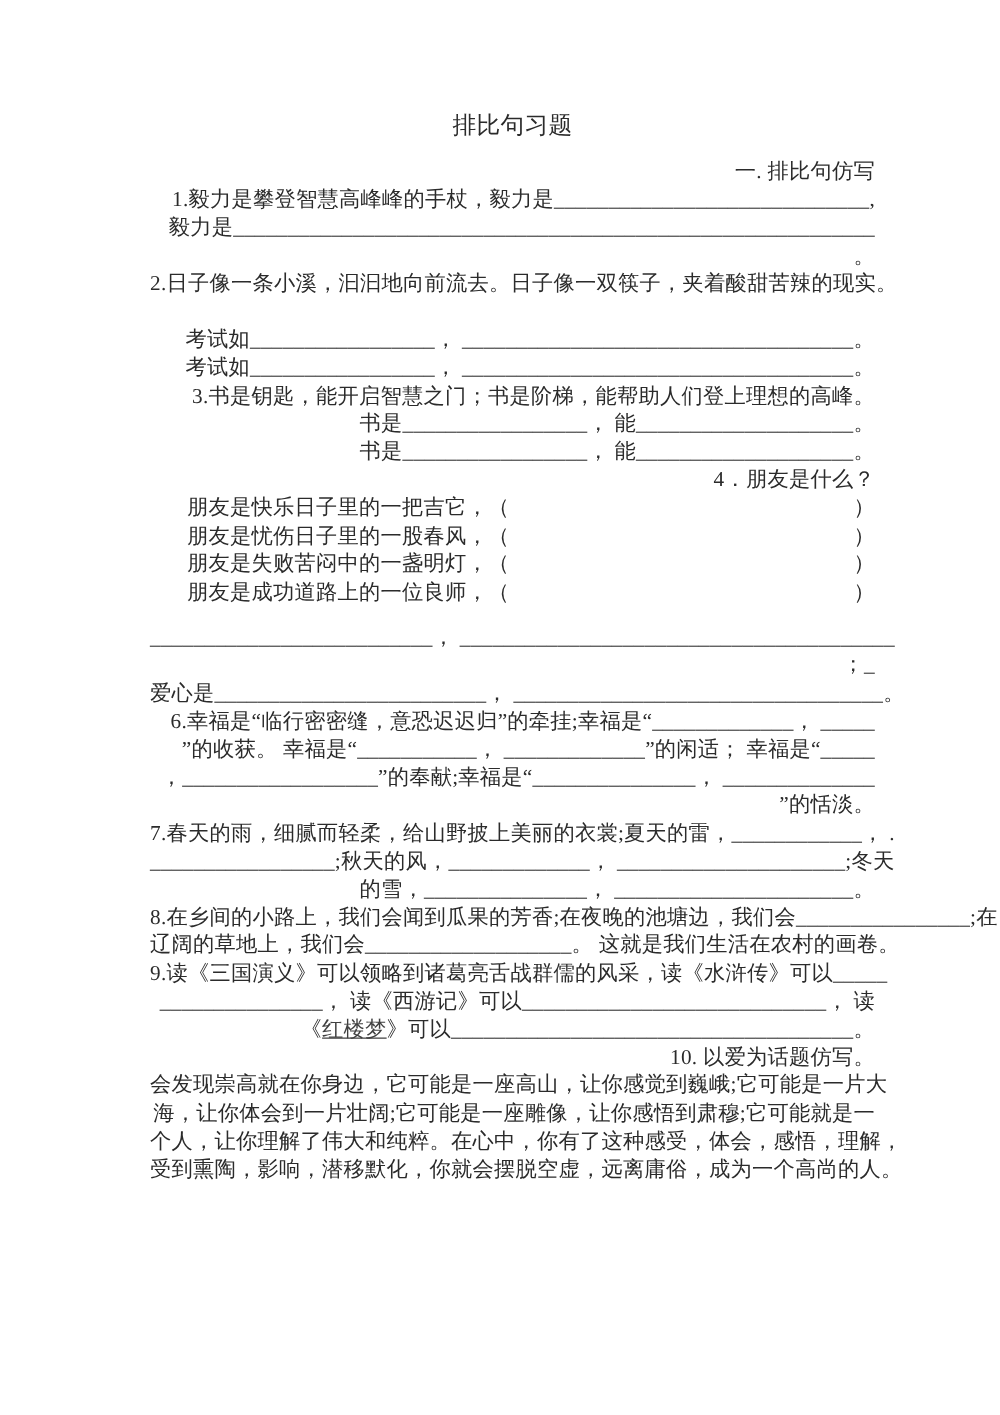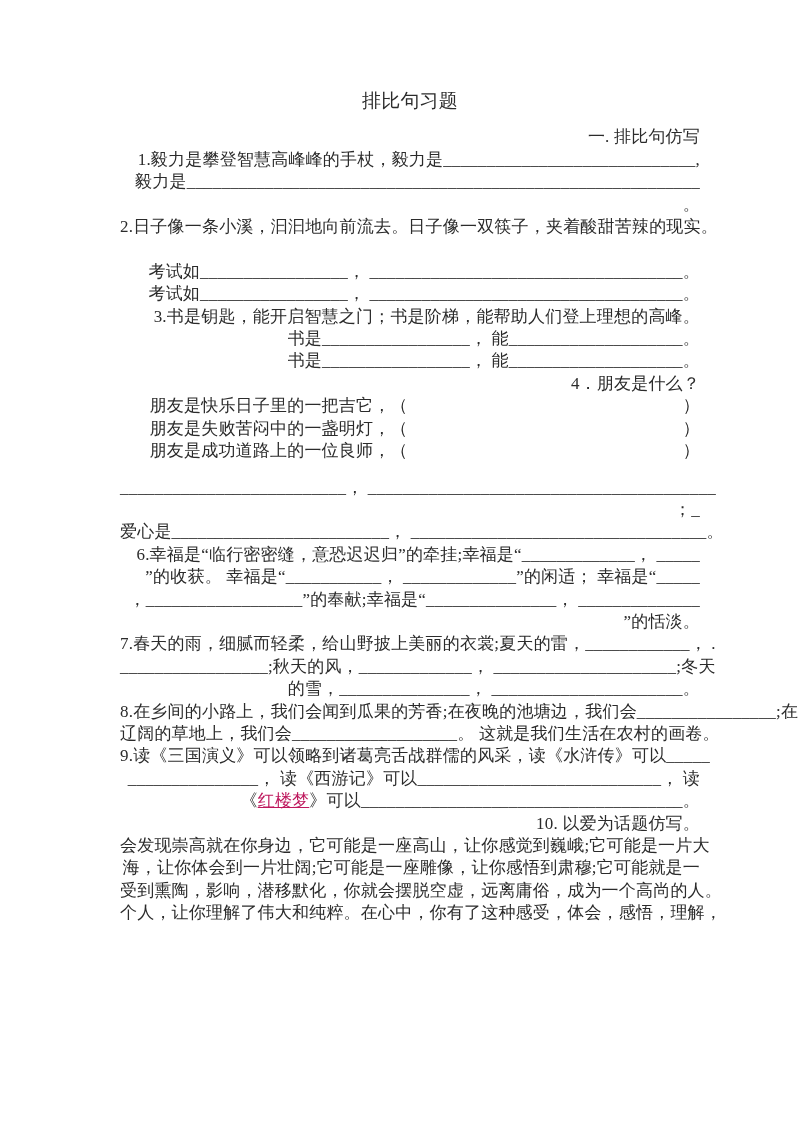--- a/index.html
+++ b/index.html
@@ -57,37 +57,38 @@
         <div class="line"><span>。</span></div>
         <div class="line"><span>2.日子像一条小溪，汩汩地向前流去。日子像一双筷子，夹着酸甜苦辣的现实。</span></div>
         <div class="line"><span> </span></div>
         <div class="line"><span>考试如_________________， ____________________________________。</span></div>
         <div class="line"><span>考试如_________________， ____________________________________。</span></div>
         <div class="line"><span>3.书是钥匙，能开启智慧之门；书是阶梯，能帮助人们登上理想的高峰。</span></div>
         <div class="line"><span>书是_________________， 能____________________。</span></div>
         <div class="line"><span>书是_________________， 能____________________。</span></div>
         <div class="line"><span>4．朋友是什么？</span></div>
         <div class="line"><span>朋友是快乐日子里的一把吉它，（　　　　　　　　　　　　　　　　）</span></div>
+        <div class="line"><span>朋友是忧伤日子里的一股春风，（　　　　　　　　　　　　　　　　）</span></div>
         <div class="line"><span>朋友是失败苦闷中的一盏明灯，（　　　　　　　　　　　　　　　　）</span></div>
         <div class="line"><span>朋友是成功道路上的一位良师，（　　　　　　　　　　　　　　　　）</span></div>
         <div class="line gap-sm"><span>__________________________， ________________________________________</span></div>
         <div class="line"><span>；_</span></div>
         <div class="line"><span>爱心是_________________________， __________________________________。</span></div>
         <div class="line"><span> 6.幸福是“临行密密缝，意恐迟迟归”的牵挂;幸福是“_____________， _____</span></div>
         <div class="line"><span>”的收获。 幸福是“___________， _____________”的闲适； 幸福是“_____</span></div>
         <div class="line"><span>，__________________”的奉献;幸福是“_______________， ______________</span></div>
         <div class="line"><span>”的恬淡。</span></div>
         <div class="line"><span>7.春天的雨，细腻而轻柔，给山野披上美丽的衣裳;夏天的雷，____________， .</span></div>
         <div class="line"><span>_________________;秋天的风，_____________， _____________________;冬天</span></div>
         <div class="line"><span>的雪，_______________， ______________________。</span></div>
         <div class="line"><span>8.在乡间的小路上，我们会闻到瓜果的芳香;在夜晚的池塘边，我们会________________;在</span></div>
         <div class="line"><span>辽阔的草地上，我们会___________________。 这就是我们生活在农村的画卷。</span></div>
         <div class="line"><span>9.读《三国演义》可以领略到诸葛亮舌战群儒的风采，读《水浒传》可以_____</span></div>
         <div class="line"><span>_______________， 读《西游记》可以____________________________， 读</span></div>
-        <div class="line"><span>《</span><span class="link" style="color: #be185d;">红楼梦</span><span>》可以_____________________________________。</span></div>
+        <div class="line"><span>《</span><span class="link" style="color: #404040;">红楼梦</span><span>》可以_____________________________________。</span></div>
         <div class="line"><span>10. 以爱为话题仿写。</span></div>
         <div class="line"><span>会发现崇高就在你身边，它可能是一座高山，让你感觉到巍峨;它可能是一片大</span></div>
         <div class="line"><span>海，让你体会到一片壮阔;它可能是一座雕像，让你感悟到肃穆;它可能就是一</span></div>
+        <div class="line"><span>个人，让你理解了伟大和纯粹。在心中，你有了这种感受，体会，感悟，理解，</span></div>
         <div class="line"><span>受到熏陶，影响，潜移默化，你就会摆脱空虚，远离庸俗，成为一个高尚的人。</span></div>
-        <div class="line"><span>个人，让你理解了伟大和纯粹。在心中，你有了这种感受，体会，感悟，理解，</span></div>
       </div>
   </div>
 </div>
 
 </body></html>

